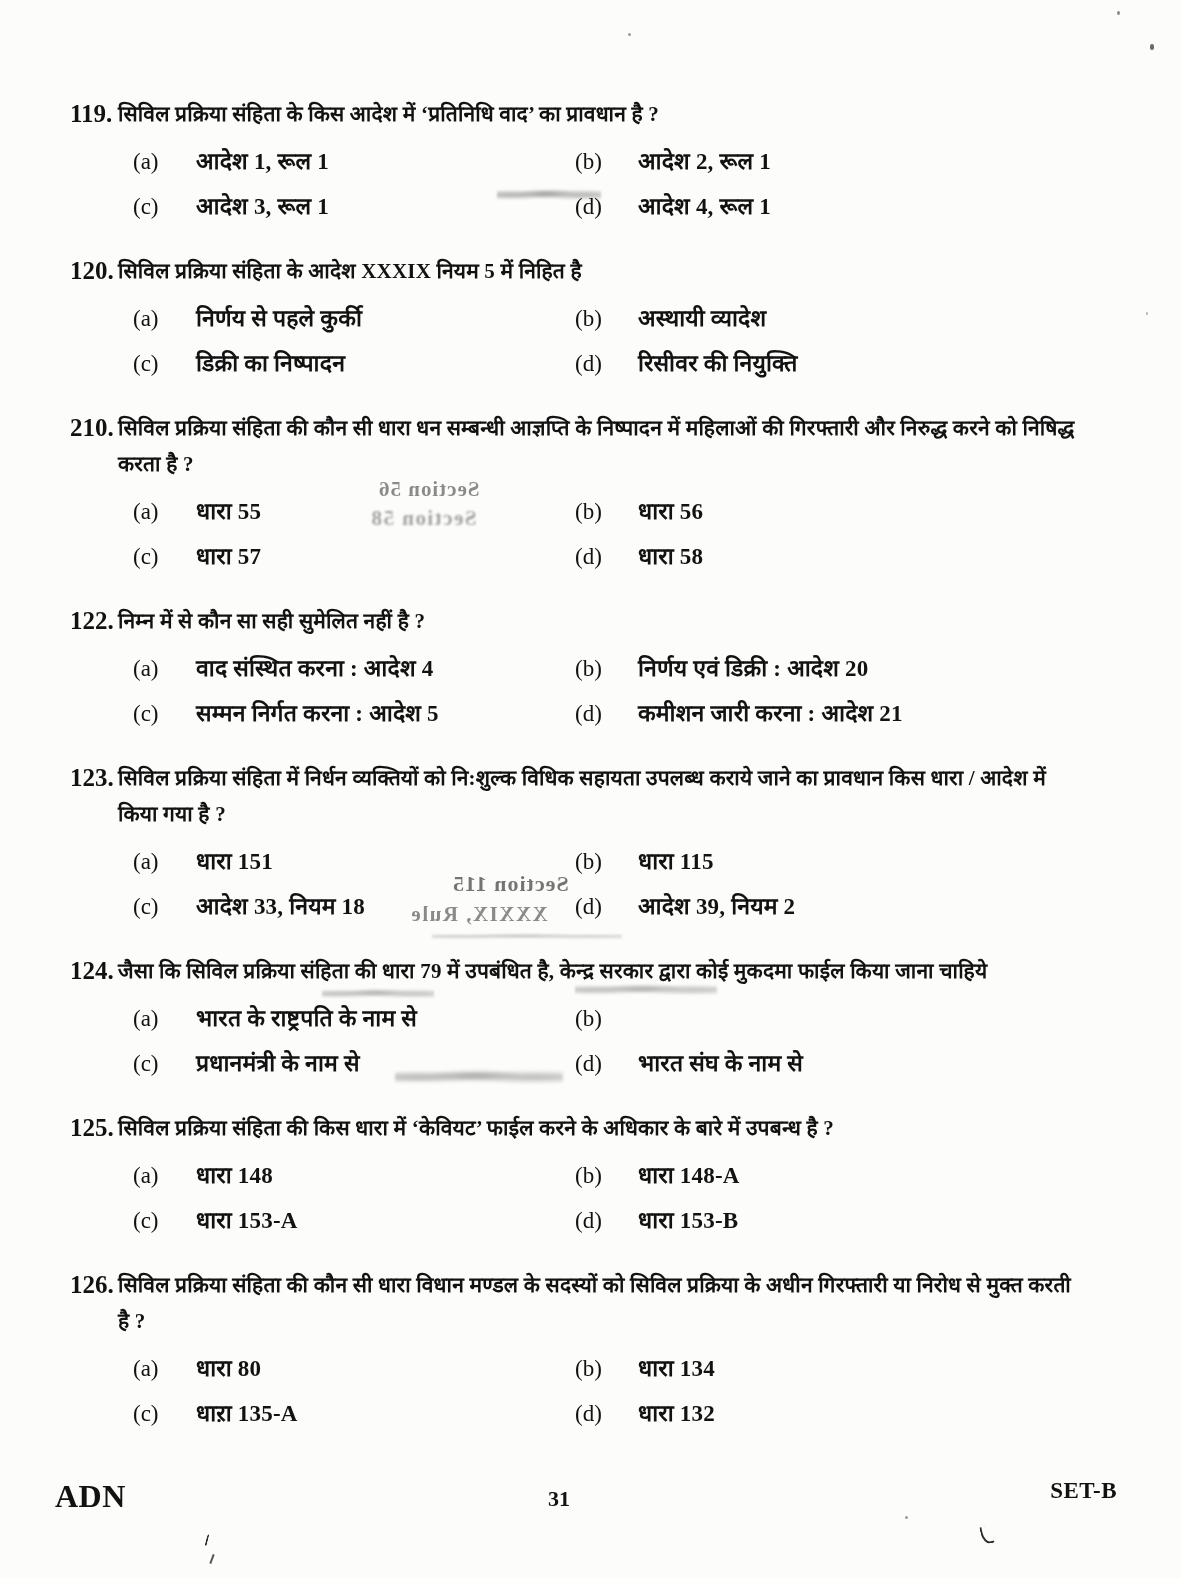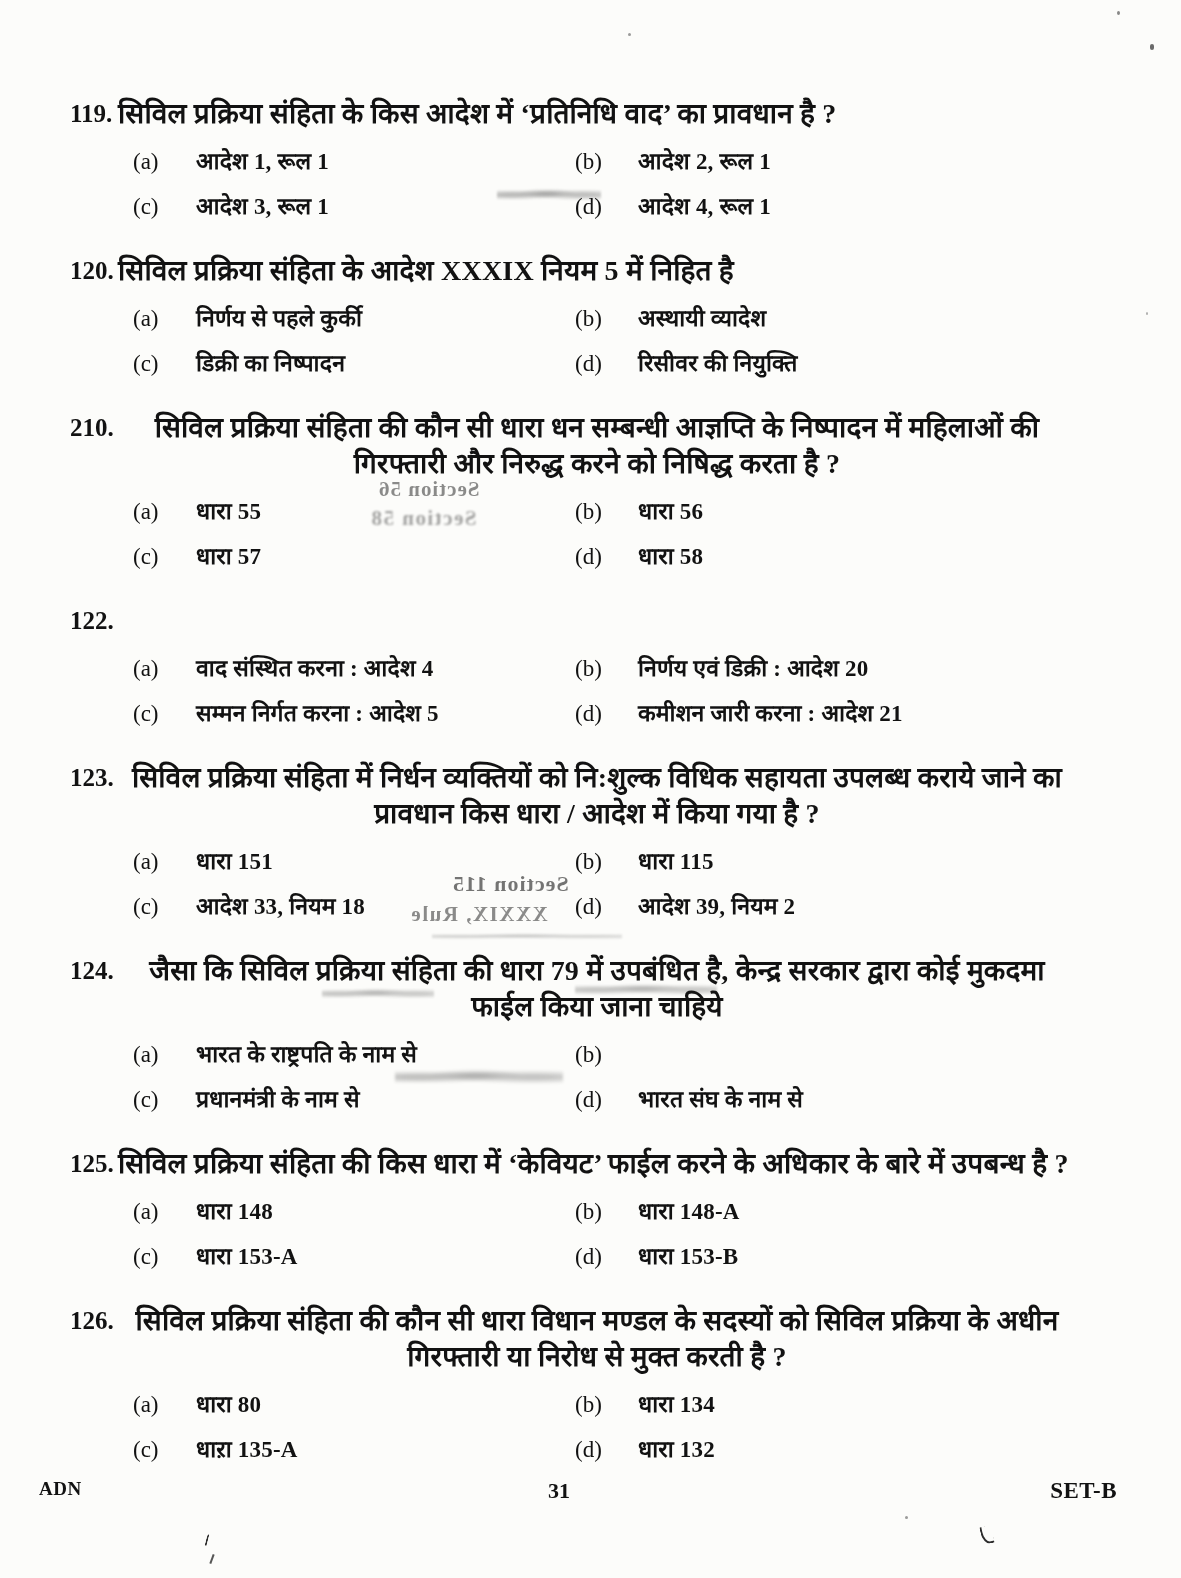--- a/index.html
+++ b/index.html
@@ -5,28 +5,28 @@
   html,body{margin:0;padding:0;background:#fdfdfc;}
   .page{
     position:relative;width:1181px;height:1578px;overflow:hidden;
     background:#fcfcfa;color:#121212;
     font-family:"Liberation Serif","DejaVu Serif",serif;
   }
   .content{position:absolute;top:96px;left:70px;width:1006px;}
   .question{margin-bottom:30px;}
   .q-head{display:flex;}
   .q-num{flex:none;width:48px;font-weight:700;font-size:25px;line-height:36px;}
-  .q-text{font-weight:700;font-size:28px;line-height:36px;letter-spacing:.2px;text-align:center;}
+  .q-text{font-weight:700;font-size:21px;line-height:36px;letter-spacing:.2px;}
   .options{margin:13px 0 0 63px;display:grid;grid-template-columns:442px auto;row-gap:12px;}
   .opt{display:flex;line-height:33px;}
   .opt-label{flex:none;width:63px;font-size:23px;font-weight:400;}
   .opt-text{font-size:23px;font-weight:700;letter-spacing:.2px;}
   .footer{position:absolute;top:1478px;left:0;width:100%;height:32px;font-weight:700;}
-  .f-left{position:absolute;left:39px;font-size:19px;letter-spacing:.5px;}
-  .f-center{position:absolute;left:548px;font-size:22px;}
+  .f-left{position:absolute;left:55px;font-size:32px;letter-spacing:.5px;}
+  .f-center{position:absolute;left:548px;font-size:22px;margin-top:8px;}
   .f-right{position:absolute;right:64px;font-size:23px;letter-spacing:.5px;text-align:right;}
   
   .bleed{
     position:absolute;transform:scaleX(-1);color:#1a1a1a;
     font-family:"Liberation Serif","DejaVu Serif",serif;white-space:nowrap;
   }
   .bleed.b1{left:378px;top:477px;font-size:21px;font-weight:700;opacity:.5;filter:blur(.4px);letter-spacing:1px;}
   .bleed.b2{left:370px;top:506px;font-size:21px;font-weight:700;opacity:.4;filter:blur(.8px);letter-spacing:1.5px;}
   .bleed.b3{left:452px;top:871px;font-size:22px;font-weight:700;opacity:.6;filter:blur(.3px);letter-spacing:1px;}
   .bleed.b4{left:410px;top:902px;font-size:21px;font-weight:700;opacity:.5;filter:blur(.5px);letter-spacing:1.5px;}
@@ -130,20 +130,21 @@
           <div class="opt">
             <span class="opt-label">(d)</span>
             <span class="opt-text">धारा 58</span>
           </div>
         </div>
     </div>
 
     <div class="question">
       <div class="q-head">
         <div class="q-num">122.</div>
+        <div class="q-text">निम्न में से कौन सा सही सुमेलित नहीं है ?</div>
       </div>
       <div class="options">
           <div class="opt">
             <span class="opt-label">(a)</span>
             <span class="opt-text">वाद संस्थित करना : आदेश 4</span>
           </div>
           <div class="opt">
             <span class="opt-label">(b)</span>
             <span class="opt-text">निर्णय एवं डिक्री : आदेश 20</span>
           </div>

